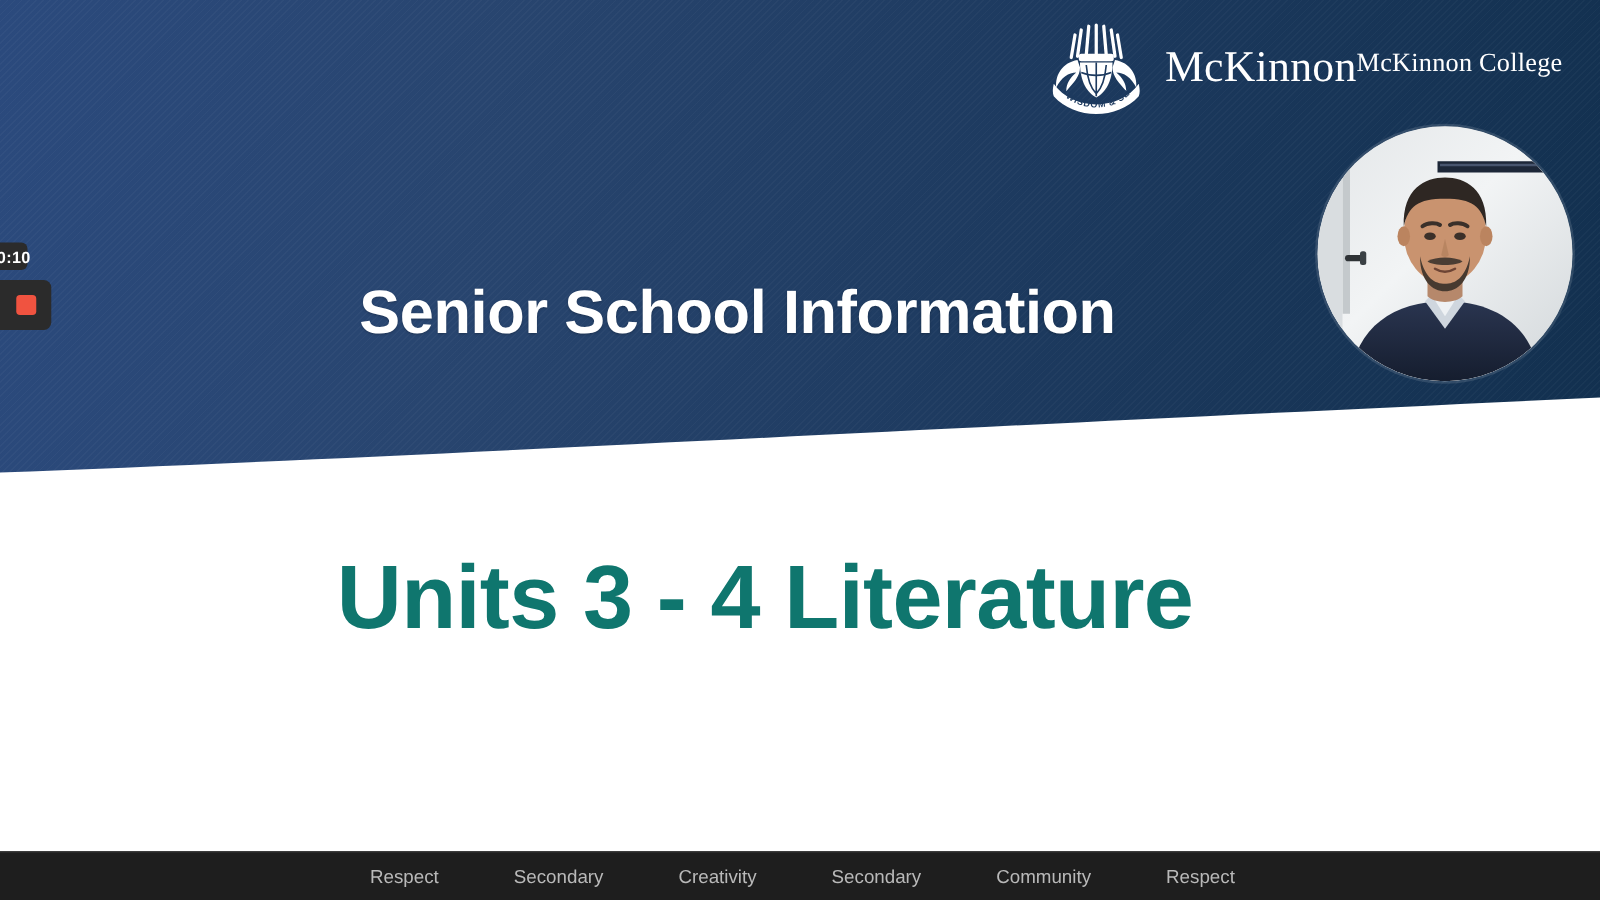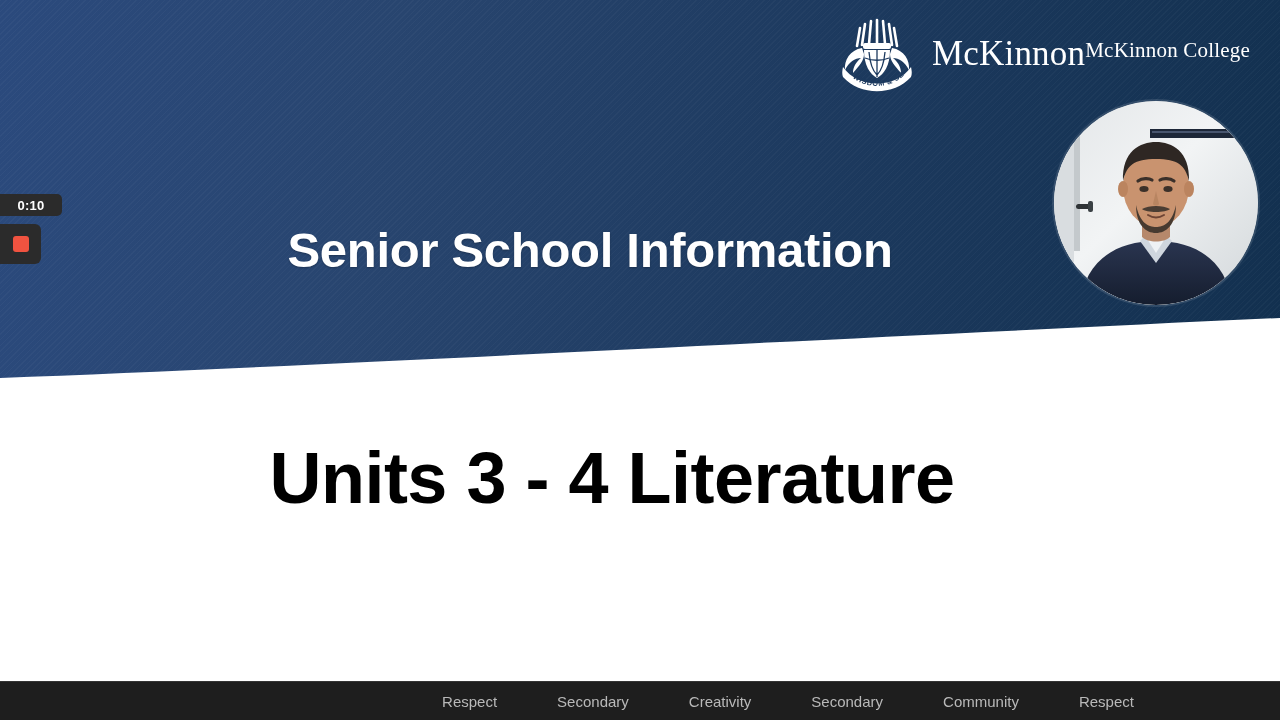--- a/index.html
+++ b/index.html
@@ -118,57 +118,56 @@
     font-weight: bold;
     letter-spacing: -0.3px;
     text-shadow: 0 1px 2px rgba(0,0,0,0.25);
   }
   .main-heading {
     position: absolute;
     top: 437px;
     left: 0;
     width: 1224px;
     text-align: center;
-    color: #000000;
+    color: #0f766e;
     font-size: 72px;
     font-weight: bold;
     letter-spacing: -0.5px;
   }
 
   
   .footer {
     position: absolute;
     left: 0;
     bottom: 0;
     width: 1280px;
     height: 38px;
     background: #1e1e1e;
     border-top: 1px solid #343434;
     display: flex;
     align-items: center;
-    justify-content: center;
   }
   .footer-inner {
     display: flex;
     align-items: center;
     gap: 60px;
     margin-left: 296px;
   }
   .footer-item {
     color: #b9b9b9;
     font-size: 15px;
     white-space: nowrap;
   }
 
   
   .rec-timer {
     position: absolute;
     left: 0;
     top: 194px;
-    width: 62px;
+    width: 22px;
     height: 22px;
     background: #2b2b2b;
     border-radius: 0 5px 5px 0;
     display: flex;
     align-items: center;
     justify-content: center;
   }
   .rec-timer span {
     color: #ffffff;
     font-size: 13px;

